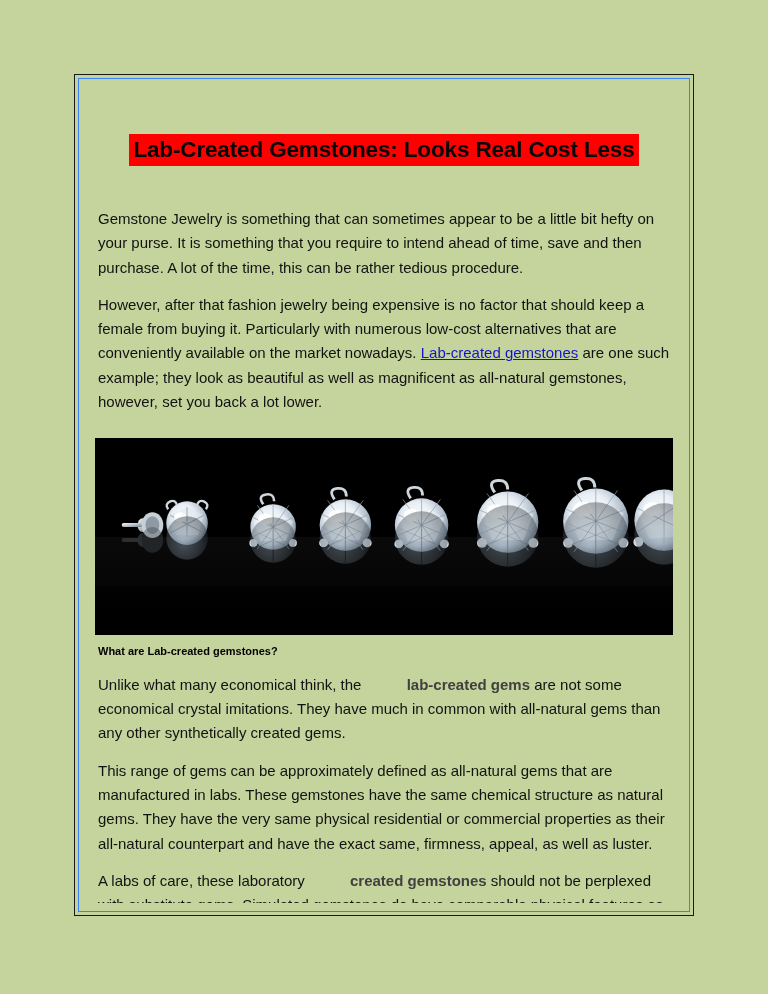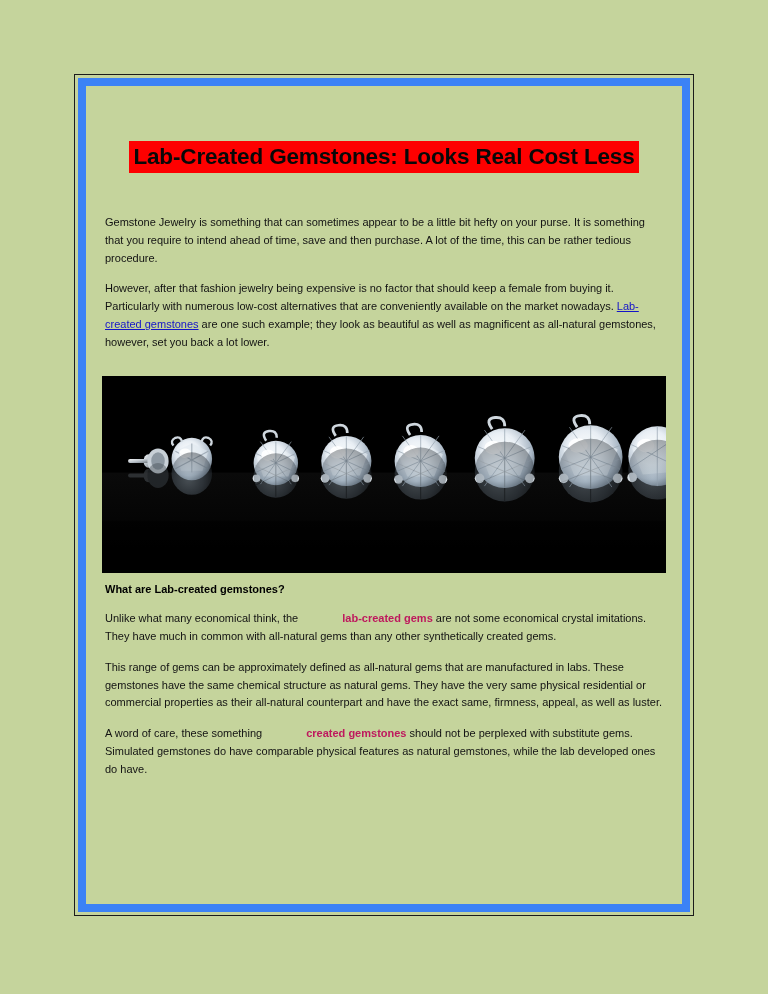--- a/index.html
+++ b/index.html
@@ -24,21 +24,21 @@
     border: 1px solid #1b1b1b;
     box-sizing: border-box;
     background: #c5d49c;
   }
   .page-frame-inner {
     position: absolute;
     left: 3px;
     top: 3px;
     right: 3px;
     bottom: 3px;
-    border: 8px solid #3b82f6;
+    border: 1px solid #3b82f6;
     box-sizing: border-box;
     background: #c5d49c;
   }
 
   .page-content {
     position: absolute;
     left: 15px;
     top: 8px;
     right: 15px;
     bottom: 8px;
@@ -62,27 +62,27 @@
     white-space: nowrap;
   }
 
   
   .body-block {
     margin-top: 41px;
     padding: 0 4px 0 4px;
   }
   p.para {
     color: #121212;
-    font-size: 11px;
+    font-size: 15px;
     line-height: 1.62;
     margin: 0 0 13px 0;
     text-align: left;
   }
   p.para:last-child { margin-bottom: 0; }
-  .bold { font-weight: bold; color: #be185d; padding-left: 41px; }
+  .bold { font-weight: bold; color: #404040; padding-left: 41px; }
   a.doc-link {
     color: #1414c8;
     font-weight: normal;
     text-decoration: underline;
   }
 
   
   .figure {
     margin: 24px 0 0 0;
     padding: 0 1px;
@@ -264,18 +264,18 @@
             <rect x="0" y="150" width="584" height="47" fill="#000000" opacity="0.55"></rect>
           </svg>
         </div>
       </div>
 
       <h2 class="section-heading">What are Lab-created gemstones?</h2>
 
       <div class="after-heading">
         <p class="para" id="para-sec-1"><span>Unlike what many economical think, the </span><strong class="bold">lab-created gems</strong><span> are not some economical crystal imitations. They have much in common with all-natural gems than any other synthetically created gems.</span></p>
         <p class="para" id="para-sec-2"><span>This range of gems can be approximately defined as all-natural gems that are manufactured in labs. These gemstones have the same chemical structure as natural gems. They have the very same physical residential or commercial properties as their all-natural counterpart and have the exact same, firmness, appeal, as well as luster.</span></p>
-        <p class="para" id="para-sec-3"><span>A word of care, these something </span><strong class="bold">created gemstones</strong><span> should not be perplexed with substitute gems. Simulated gemstones do have comparable physical features as natural gemstones, while the lab developed ones do have.</span></p>
+        <p class="para" id="para-sec-3"><span>A labs of care, these laboratory </span><strong class="bold">created gemstones</strong><span> should not be perplexed with substitute gems. Simulated gemstones do have comparable physical features as natural gemstones, while the lab developed ones do have.</span></p>
       </div>
 
     </div>
   </div>
 </div>
 
 </body></html>

